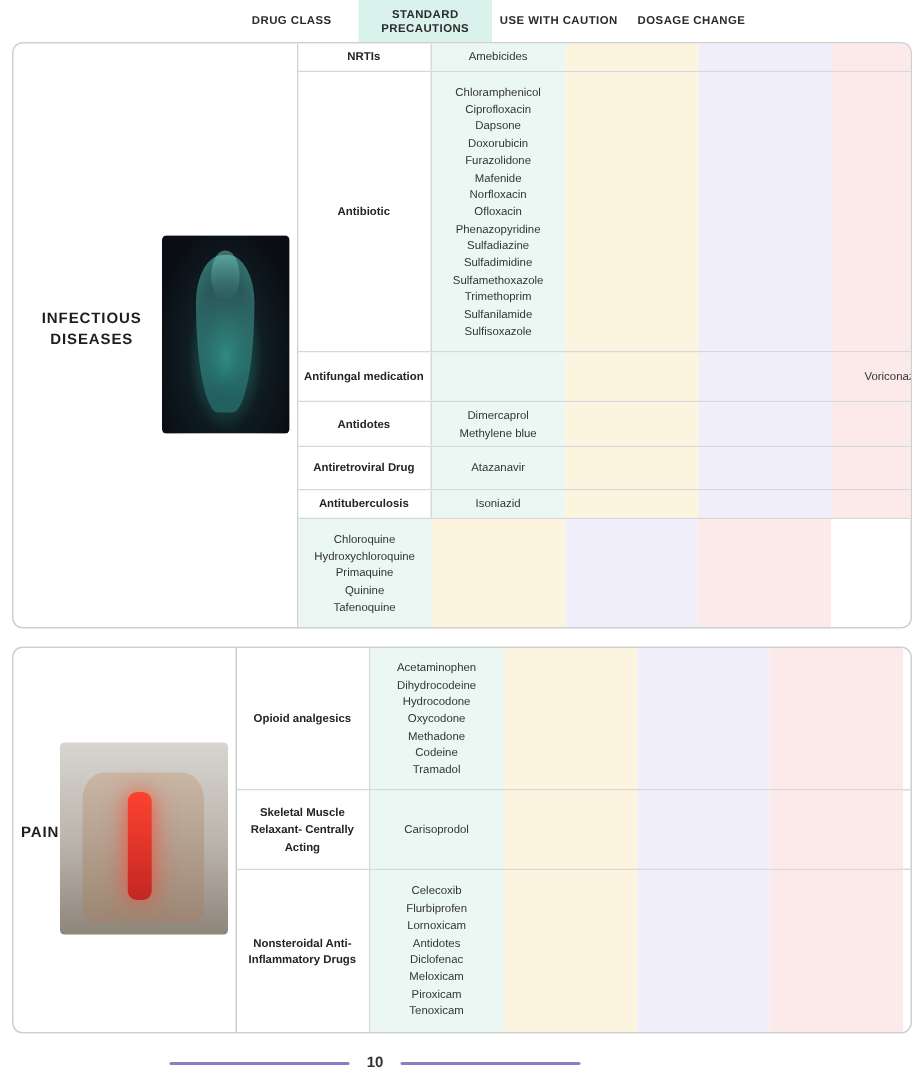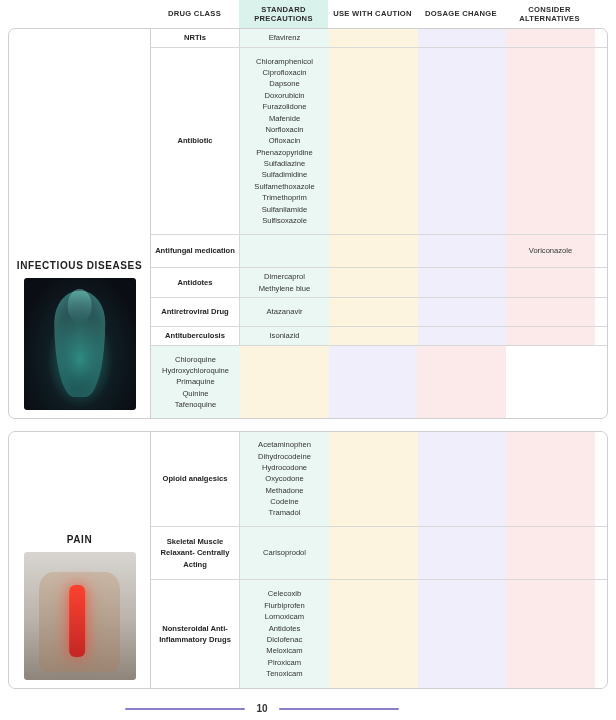--- a/index.html
+++ b/index.html
@@ -68,23 +68,22 @@
 
   .section-body {
     display: flex;
     align-items: stretch;
   }
   .section-left {
     flex: 0 0 141px;
     box-sizing: border-box;
     padding: 6px 5px 8px 5px;
     display: flex;
-    flex-direction: column;
+    flex-direction: row;
     align-items: center;
-    justify-content: flex-end;
   }
   .section-title {
     font-size: 10px;
     font-weight: bold;
     letter-spacing: 0.6px;
     color: #1d1d1d;
     text-align: center;
     line-height: 1.35;
     margin-bottom: 6px;
   }
@@ -150,21 +149,20 @@
   
   .footer {
     position: absolute;
     left: 0;
     bottom: 6px;
     width: 500px;
     display: flex;
     align-items: center;
     justify-content: center;
     gap: 8px;
-    padding-left: 12px;
   }
   .footer-line {
     height: 2px;
     width: 120px;
     background: #8a7fc7;
     border-radius: 2px;
   }
   .footer-num {
     font-size: 10px;
     color: #333333;
@@ -177,38 +175,37 @@
 <body>
 
 <div class="page">
 
   <div class="header-row">
     <div class="hdr-spacer"></div>
     <div class="hdr-cell hdr-drugclass">DRUG CLASS</div>
     <div class="hdr-cell hdr-standard">STANDARD PRECAUTIONS</div>
     <div class="hdr-cell hdr-caution">USE WITH CAUTION</div>
     <div class="hdr-cell hdr-dosage">DOSAGE CHANGE</div>
-    <div class="hdr-cell hdr-alt">CONSIDER ALTERNATIVES</div>
   </div>
 
   <div id="sections-host">
       <div class="section">
         <div class="section-body">
           <div class="section-left">
             <div class="section-title">INFECTIOUS DISEASES</div>
             <div class="section-photo" style="height: 132px; background: radial-gradient(at 50% 62%, rgba(60, 220, 200, 0.55) 0%, rgba(20, 60, 70, 0.25) 42%, rgb(10, 14, 20) 78%), linear-gradient(rgb(17, 22, 28) 0%, rgb(12, 16, 20) 100%);">
               <div style="position: absolute; left: 50%; top: 10%; transform: translateX(-50%); width: 46%; height: 80%; border-radius: 46% 46% 38% 38% / 30% 30% 70% 70%; background: linear-gradient(rgba(120, 235, 220, 0.3), rgba(40, 120, 130, 0.12)); box-shadow: rgba(80, 230, 215, 0.35) 0px 0px 18px inset;"></div>
               <div style="position: absolute; left: 50%; top: 8%; transform: translateX(-50%); width: 22%; height: 26%; border-radius: 50%; background: linear-gradient(rgba(150, 245, 230, 0.4), rgba(30, 90, 100, 0.2));"></div>
             </div>
           </div>
           <div class="section-rows">
             <div class="row" style="height: 18px;">
               <div class="cell c-class">NRTIs</div>
               <div class="cell c-standard">
-                <span>Efavirenz</span>
+                <span>Amebicides</span>
               </div>
               <div class="cell c-caution"></div>
               <div class="cell c-dosage"></div>
               <div class="cell c-alt"></div>
             </div>
             <div class="row" style="height: 186px;">
               <div class="cell c-class">Antibiotic</div>
               <div class="cell c-standard">
                 <span>Chloramphenicol</span>
                 <span>Ciprofloxacin</span>

